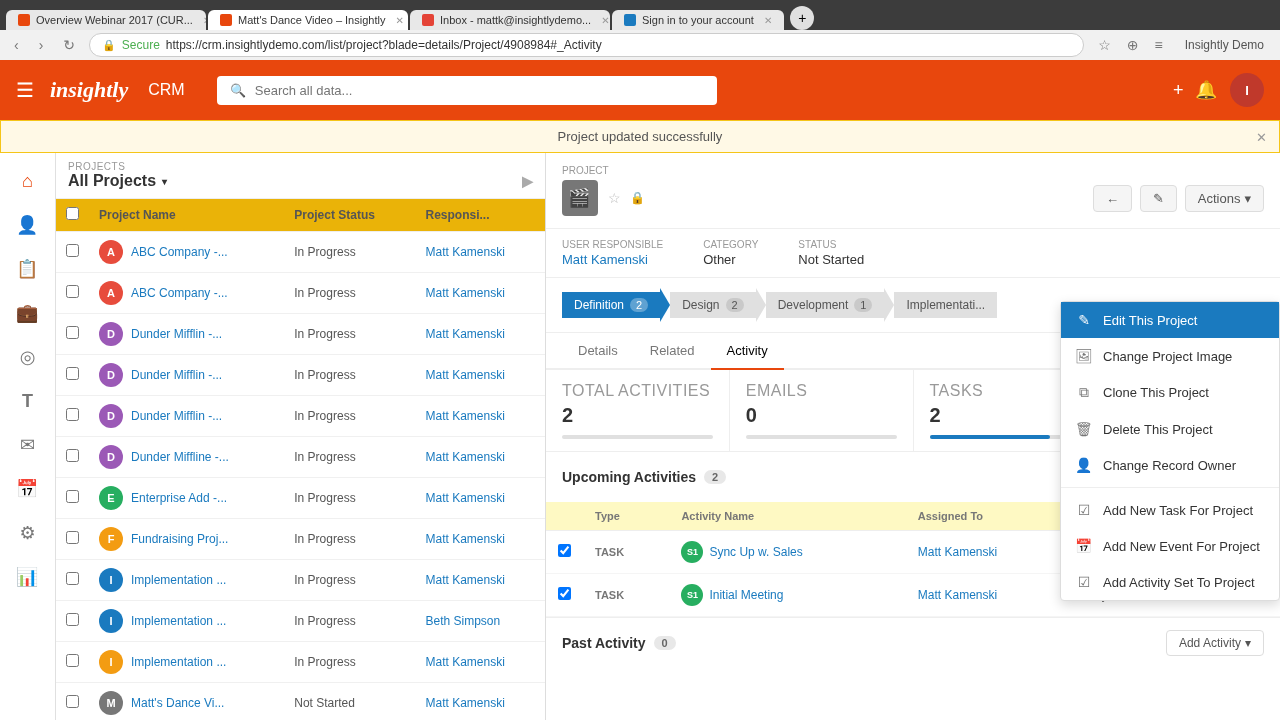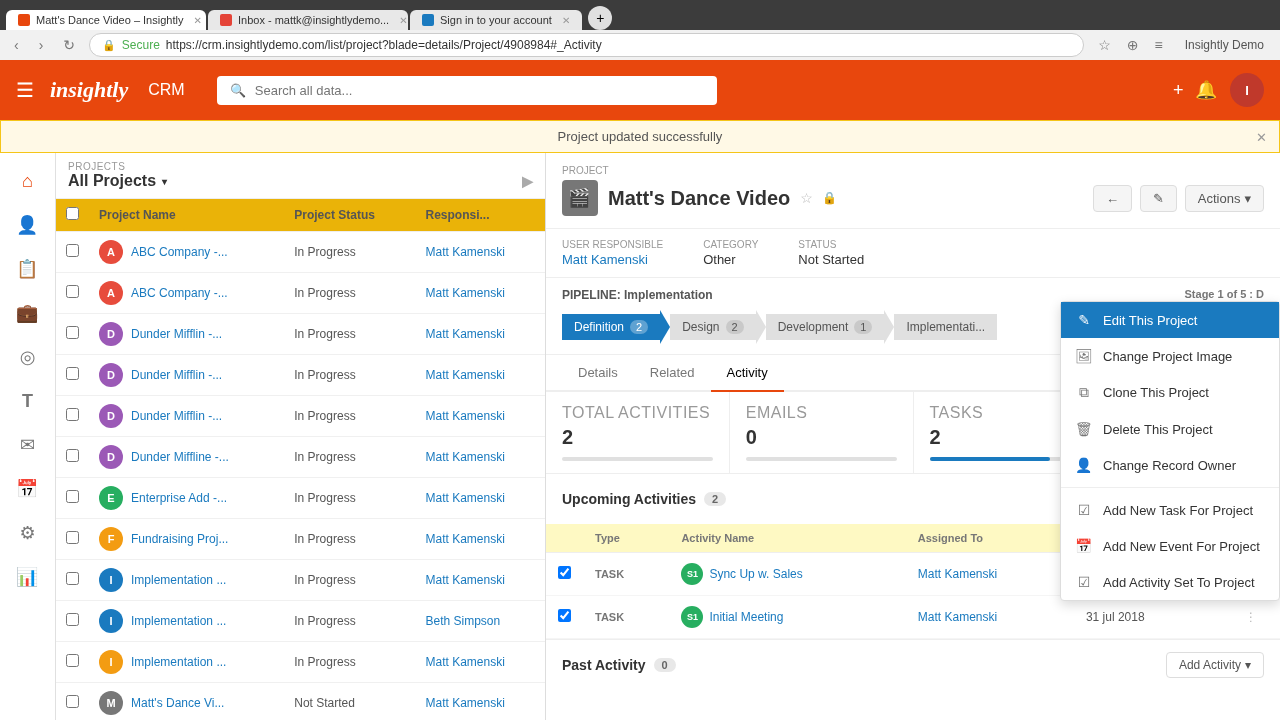--- a/index.html
+++ b/index.html
@@ -133,20 +133,25 @@
     .lock-icon-small { color: #bbb; font-size: 12px; }
 
     .chevron-icon { font-size: 10px; }
   </style>
 </head>
 <body>
 
 <div>
   <div class="browser-chrome">
     <div class="browser-tabs">
+      <div class="browser-tab" style="background:#e8e8e8;">
+        <div class="tab-favicon" style="background:#e8470d;"></div>
+        <span>Overview Webinar 2017 (CUR...</span>
+        <span class="tab-close">✕</span>
+      </div>
       <div class="browser-tab active">
         <div class="tab-favicon" style="background:#e8470d;"></div>
         <span>Matt's Dance Video – Insightly</span>
         <span class="tab-close">✕</span>
       </div>
       <div class="browser-tab" style="background:#e8e8e8;">
         <div class="tab-favicon" style="background:#e44336;"></div>
         <span>Inbox - mattk@insightlydemo...</span>
         <span class="tab-close">✕</span>
       </div>
@@ -367,21 +372,20 @@
       </table>
     </div>
   </div>
 
   <div class="detail-panel">
 
     <div class="detail-header">
       <div class="detail-meta">PROJECT</div>
       <div class="detail-title-row">
         <div class="project-icon-big">🎬</div>
-        <span class="detail-title">Matt's Dance Video</span>
         <span class="star-icon">☆</span>
         <span class="lock-icon-small">🔒</span>
         <div class="detail-actions">
           <button class="action-btn">←</button>
           <button class="action-btn">✎</button>
           <button class="action-btn">
             <span>Actions</span>
             <span>▾</span>
           </button>
         </div>
@@ -397,25 +401,20 @@
         <div class="info-label">Category</div>
         <div class="info-value">Other</div>
       </div>
       <div class="info-field">
         <div class="info-label">Status</div>
         <div class="info-value">Not Started</div>
       </div>
     </div>
 
     <div class="pipeline-section">
-      <div class="pipeline-label">
-        <span>PIPELINE: </span>
-        <span>Implementation</span>
-        <span class="pipeline-stage-info">Stage 1 of 5 : D</span>
-      </div>
       <div class="pipeline-stages">
         <div class="stage">
           <button class="stage-btn active">
             Definition <span class="stage-count">2</span>
           </button>
           <div class="stage-arrow active"></div>
         </div>
         <div class="stage">
           <button class="stage-btn inactive">
             Design <span class="stage-count" style="background:rgba(0,0,0,0.1);">2</span>

